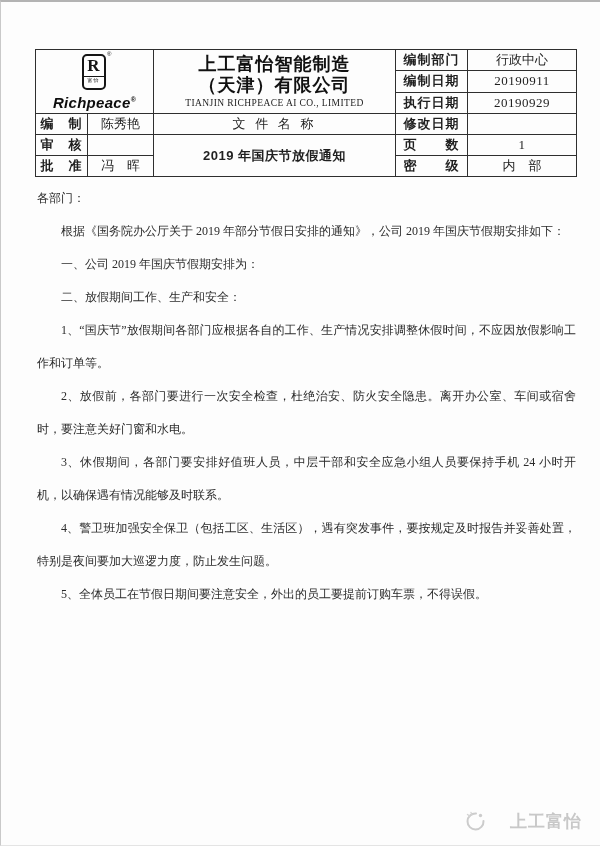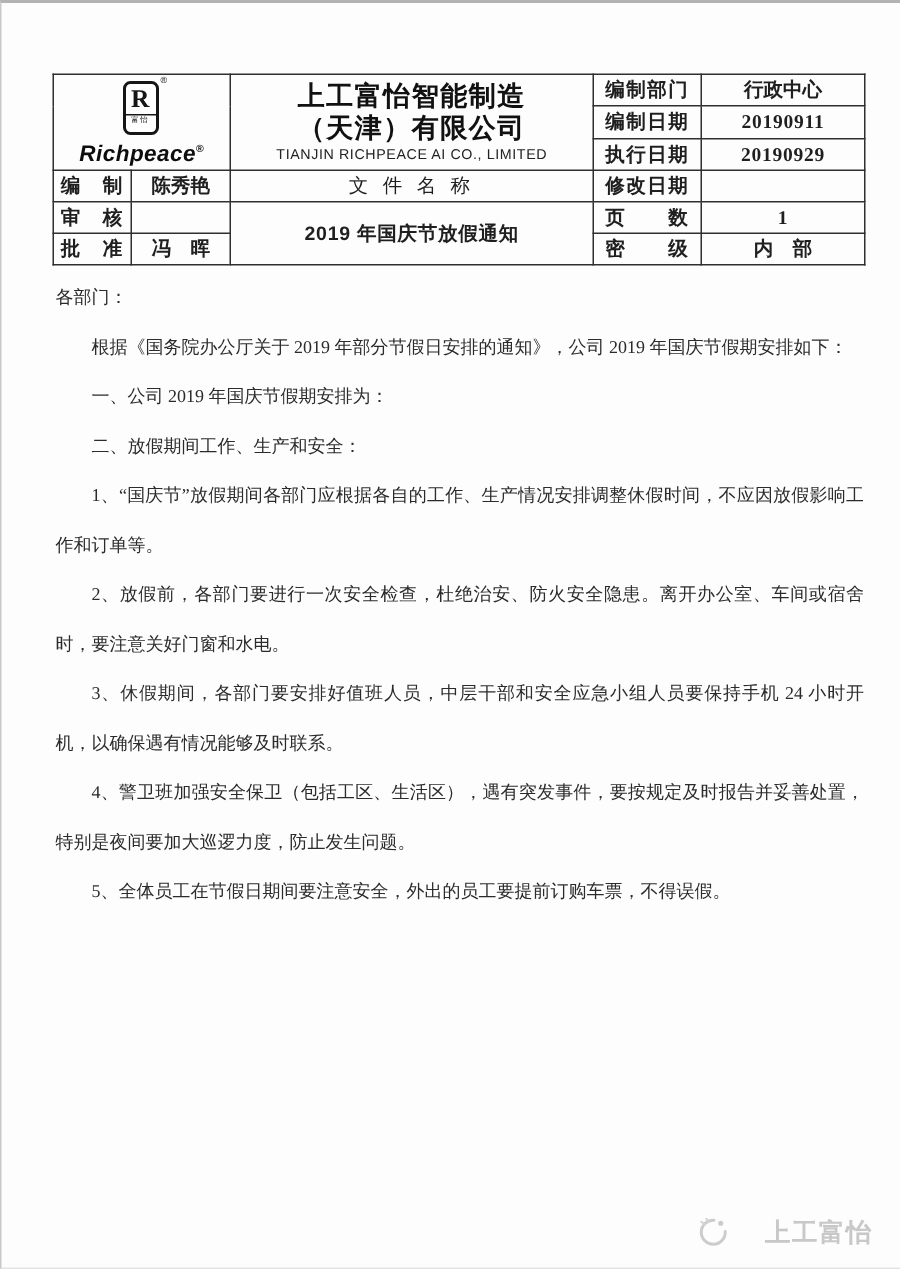--- a/index.html
+++ b/index.html
@@ -20,40 +20,40 @@
     border-collapse: collapse; table-layout: fixed;
     width: 541px;
     font-family: "Liberation Sans", sans-serif;
   }
   table.doc-head td {
     border: 1.4px solid #2f2f2f;
     padding: 0; text-align: center; vertical-align: middle;
     font-size: 13px; color: #1f1f1f; overflow: hidden;
   }
   td.cell-label { font-weight: 600; letter-spacing: 1px; }
-  td.cell-value { font-weight: 700; }
+  td.cell-value { font-weight: 400; }
   td.cell-date { font-family: "Liberation Serif", serif; font-size: 13px; letter-spacing: 0.5px; }
 
   .logo-cell { height: 63px; }
   .logo-wrap { display: flex; flex-direction: column; align-items: center; justify-content: center; padding-top: 2px; }
   .r-mark { position: relative; width: 26px; height: 38px; }
   .r-box {
     width: 24px; height: 36px; border: 2px solid #161616; border-radius: 5px;
     display: flex; flex-direction: column; align-items: center; justify-content: flex-start;
     box-sizing: border-box; background: #fff;
   }
   .r-char { font-family: "Liberation Serif", serif; font-weight: bold; font-size: 17px; line-height: 20px; color: #161616; }
   .r-sub { font-size: 5px; line-height: 7px; border-top: 1.5px solid #161616; width: 100%; text-align: center; color: #161616; letter-spacing: 1px; }
   .r-reg { position: absolute; top: -3px; right: -4px; font-size: 6px; color: #161616; }
   .brand-line { margin-top: 2px; font-weight: bold; font-style: italic; font-size: 15px; letter-spacing: 0.3px; color: #0d0d0d; }
   .brand-reg { font-size: 7px; vertical-align: super; font-style: normal; }
 
   .company-cell { line-height: 1.2; }
   .company-cn { font-weight: bold; font-size: 18px; letter-spacing: 1px; color: #111; line-height: 21px; }
-  .company-en { font-family: Liberation Sans, sans-serif; font-size: 9.5px; letter-spacing: 0.4px; color: #222; margin-top: 2px; }
+  .company-en { font-family: Liberation Serif, serif; font-size: 9.5px; letter-spacing: 0.4px; color: #222; margin-top: 2px; }
 
   .docname-cell { font-weight: 400; font-size: 14px; letter-spacing: 3px; }
   .title-cell { font-weight: 700; font-size: 17px; letter-spacing: 0.5px; color: #111; }
 
   
   .body-text {
     position: absolute; left: 36px; top: 180px; width: 539px;
     font-size: 12px; line-height: 33px; text-align: justify;
     color: #2b2b2b;
   }

